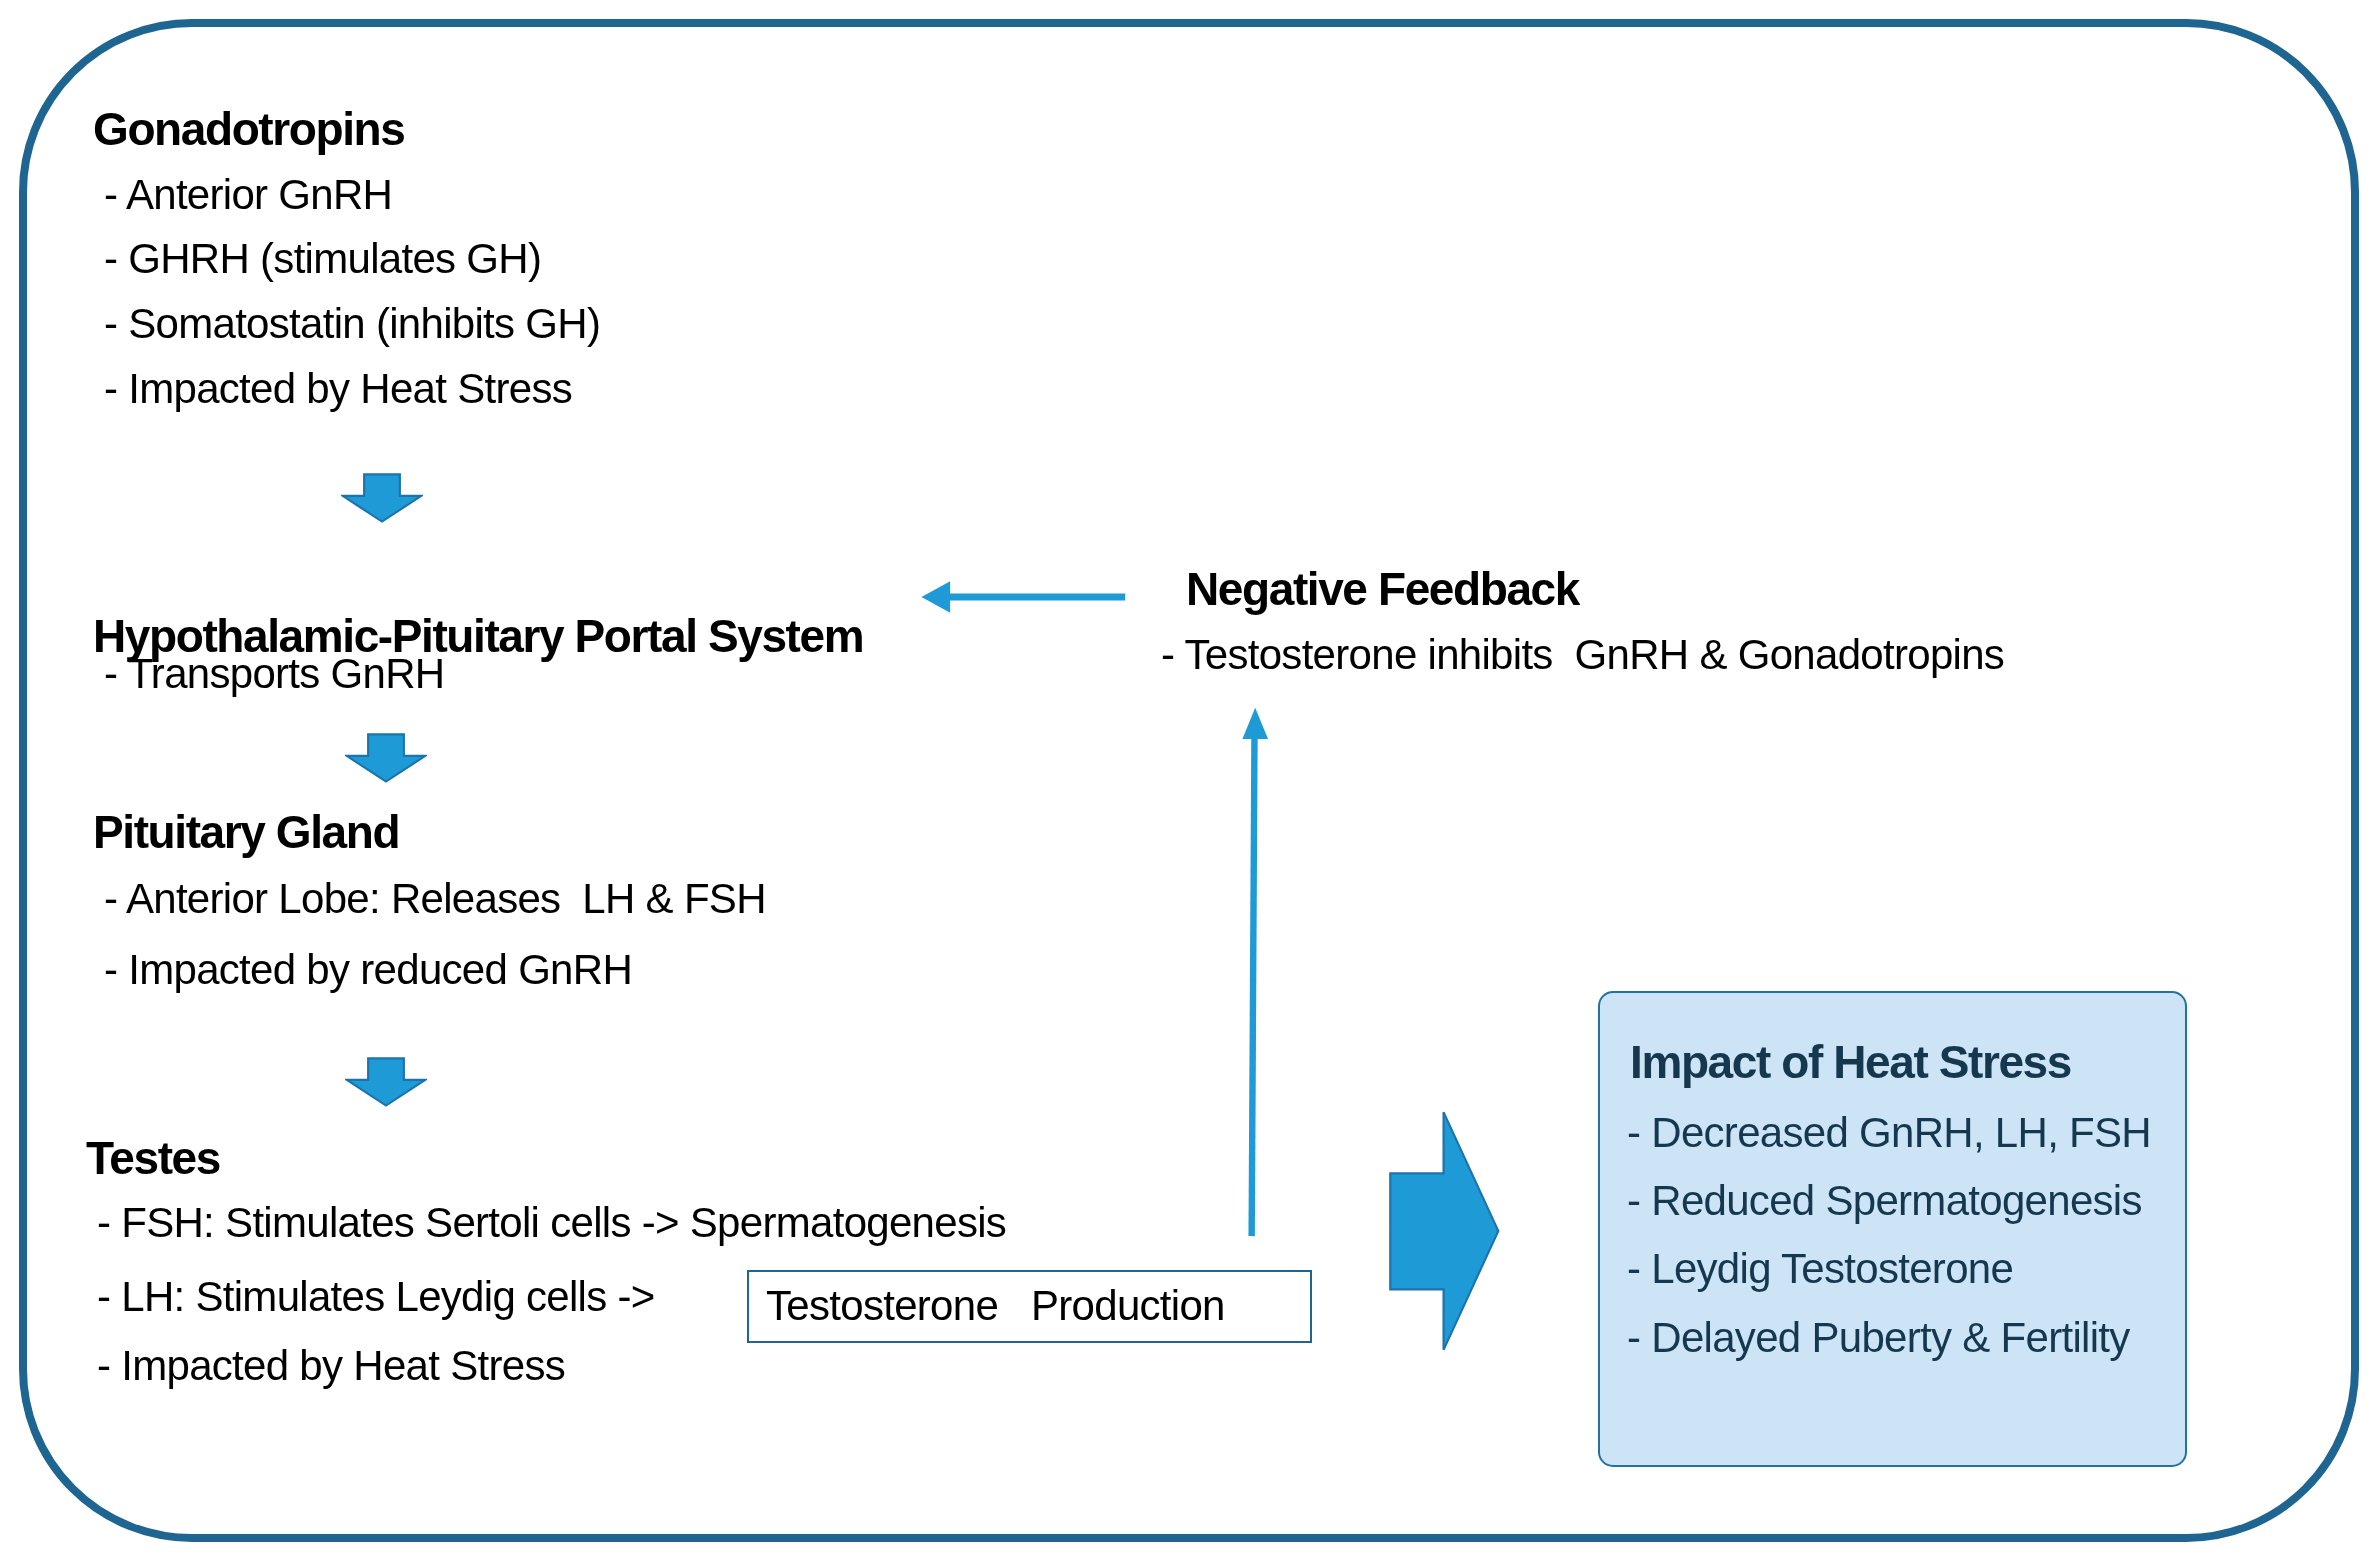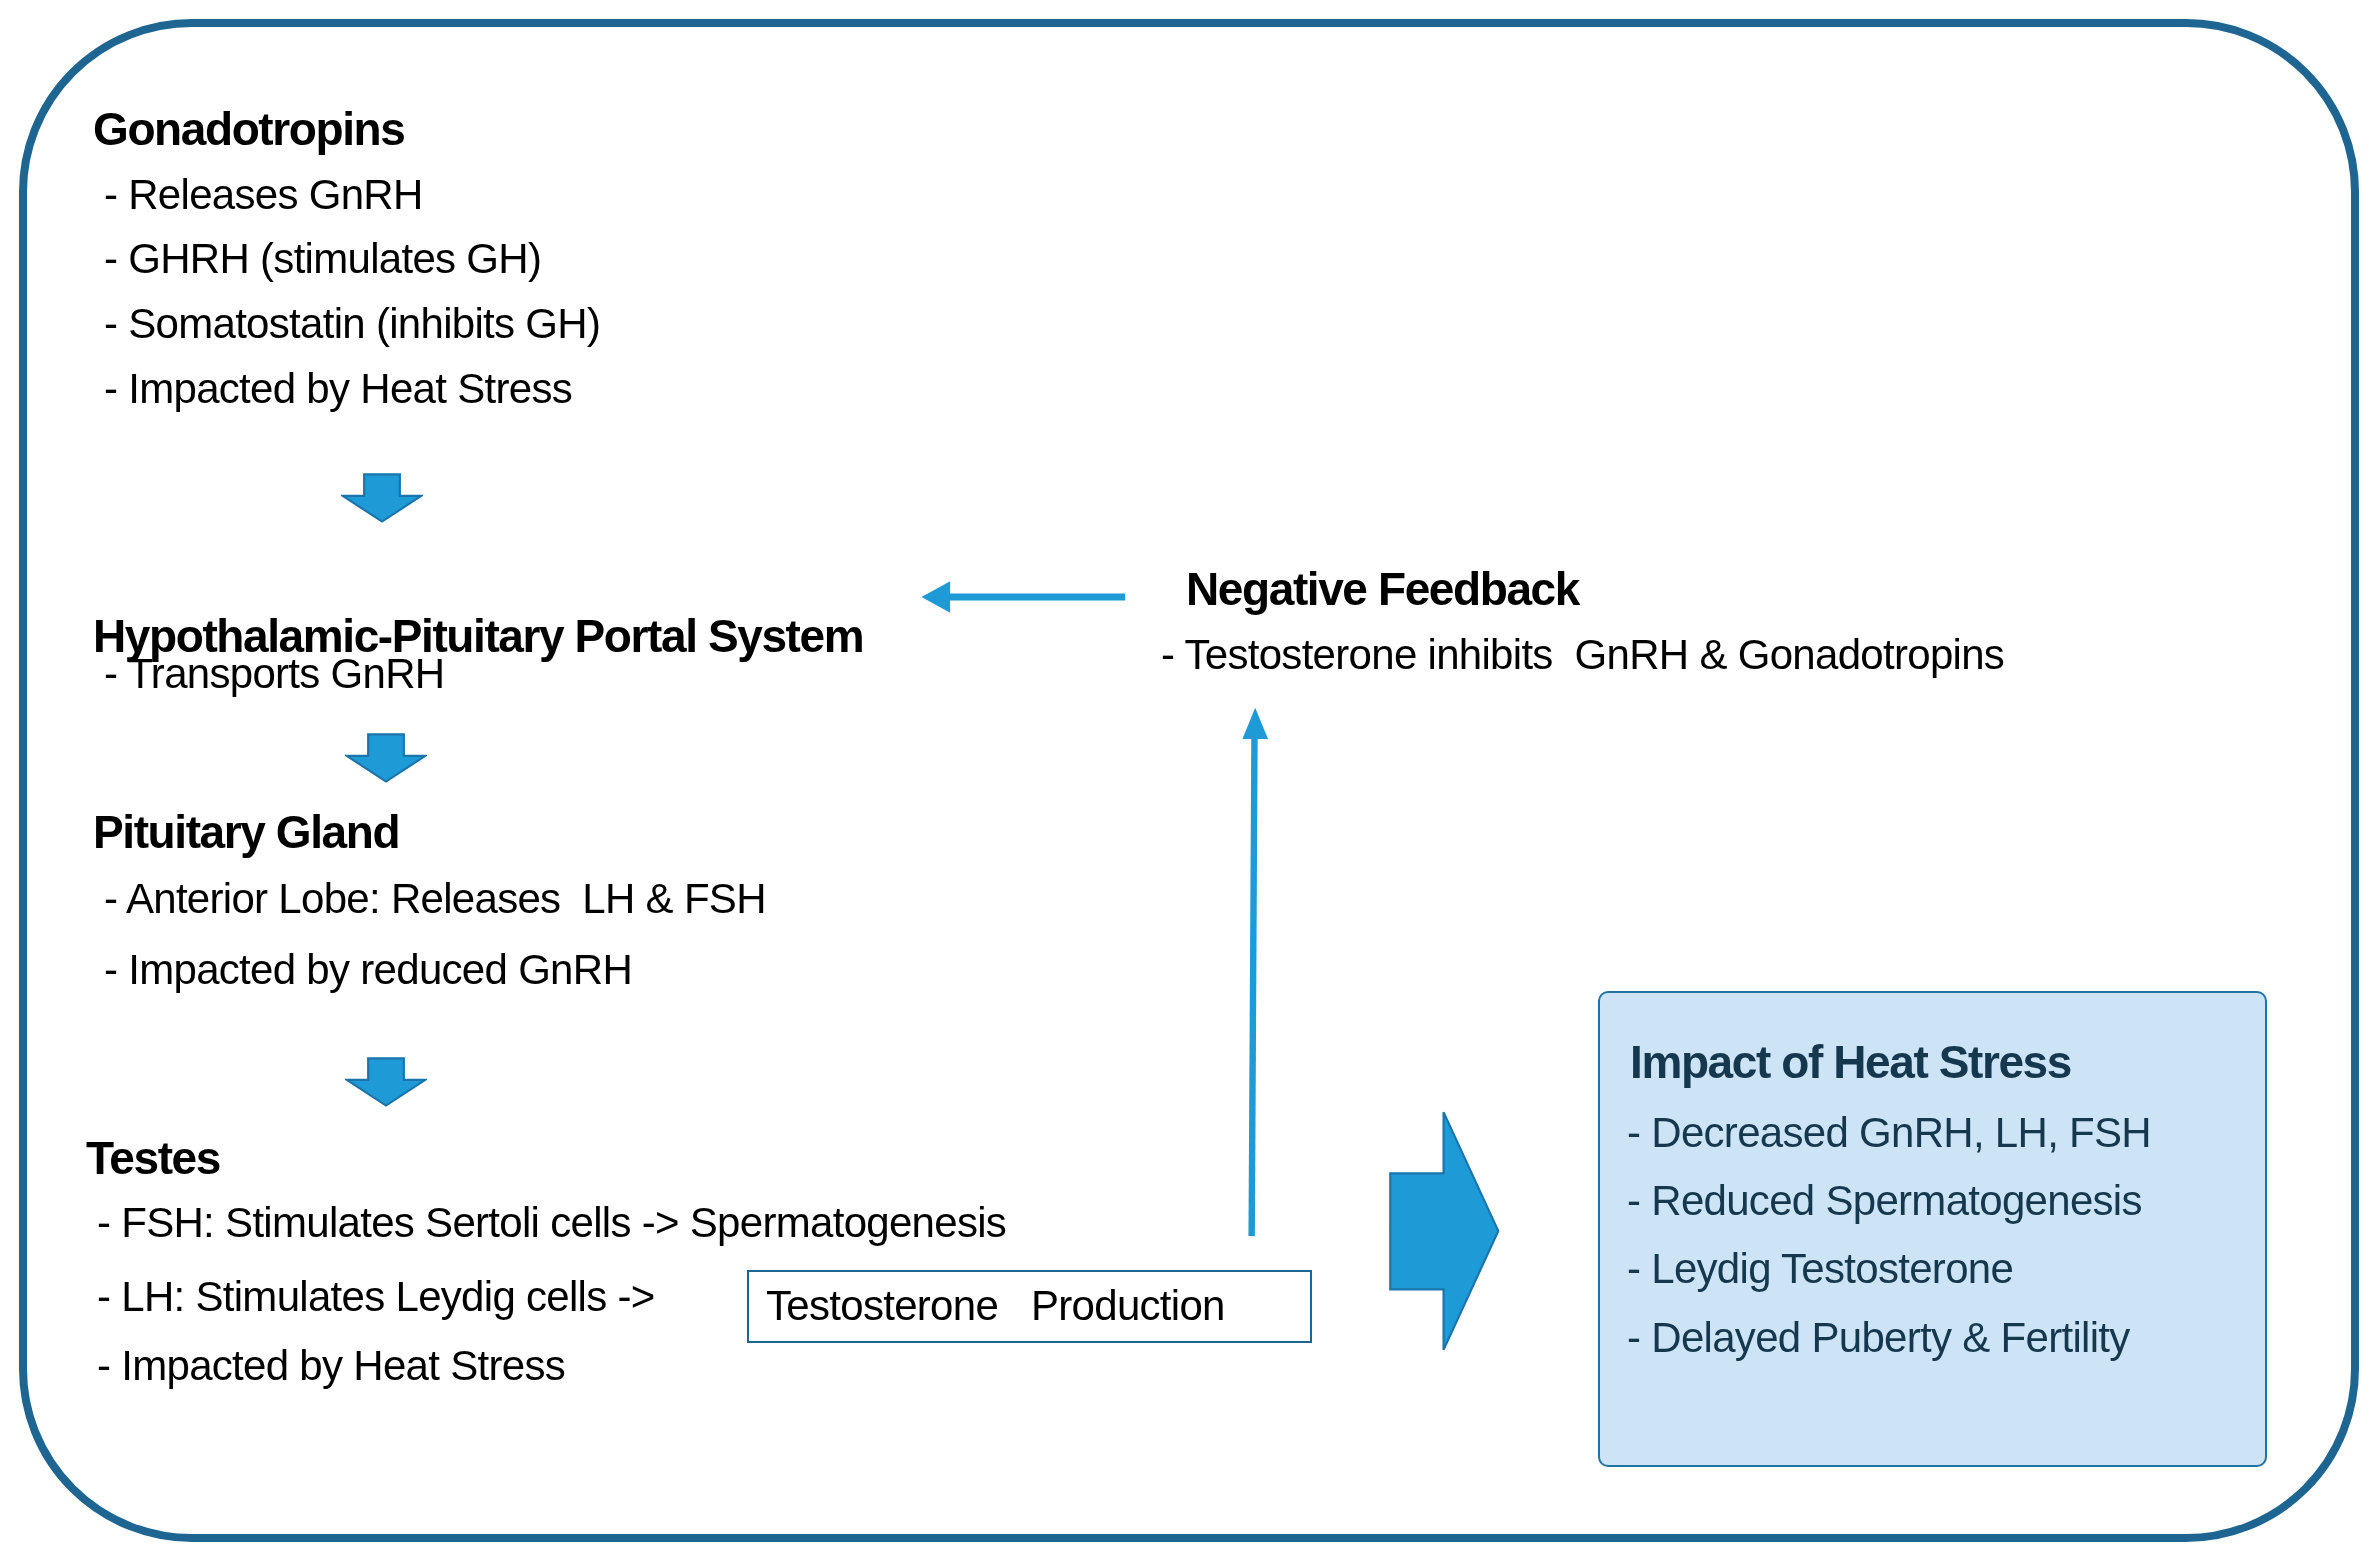--- a/index.html
+++ b/index.html
@@ -47,42 +47,42 @@
     position:absolute;
     left:747px;top:1270px;width:565px;height:73px;
     box-sizing:border-box;
     border:2.9px solid var(--frame-border);
     display:flex;align-items:center;
     padding-left:17px;
     background:#ffffff;
   }
   .impact-box{
     position:absolute;
-    left:1598px;top:991px;width:669px;height:476px;
+    left:1598px;top:991px;width:589px;height:476px;
     box-sizing:border-box;
     background:var(--impact-fill);
     border:2.9px solid var(--impact-border);
-    border-radius:10px;
+    border-radius:15px;
   }
   .impact-box .txt{color:var(--impact-text);}
   .impact-title{
     font-weight:700;font-size:46px;letter-spacing:-1.4px;
     left:30px;top:45px;
   }
   .impact-item{font-size:42px;letter-spacing:-0.7px;left:27px;}
 </style>
 </head>
 <body>
 
 <div id="stage">
 
   <div class="frame"></div>
 
   <div class="txt title" style="left:93px;top:105px;">Gonadotropins</div>
-  <div class="txt body-line" style="left:93px;top:173px;"> - Releases GnRH</div>
+  <div class="txt body-line" style="left:93px;top:173px;"> - Anterior GnRH</div>
   <div class="txt body-line" style="left:93px;top:237px;"> - GHRH (stimulates GH)</div>
   <div class="txt body-line" style="left:93px;top:302px;"> - Somatostatin (inhibits GH)</div>
   <div class="txt body-line" style="left:93px;top:367px;"> - Impacted by Heat Stress</div>
 
   <svg class="icon" style="left:341px;top:473px;" width="82" height="50" viewBox="0 0 114 70">
     <polygon points="32,2 82,2 82,32 112,32 57,68 2,32 32,32" fill="var(--arrow-blue)" stroke="var(--arrow-edge)" stroke-width="3"></polygon>
   </svg>
 
   <div class="txt title" style="left:93px;top:592px;margin-top:20px;">Hypothalamic-Pituitary Portal System</div>
   <div class="txt body-line" style="left:93px;top:652px;text-align:center;"> - Transports GnRH</div>

